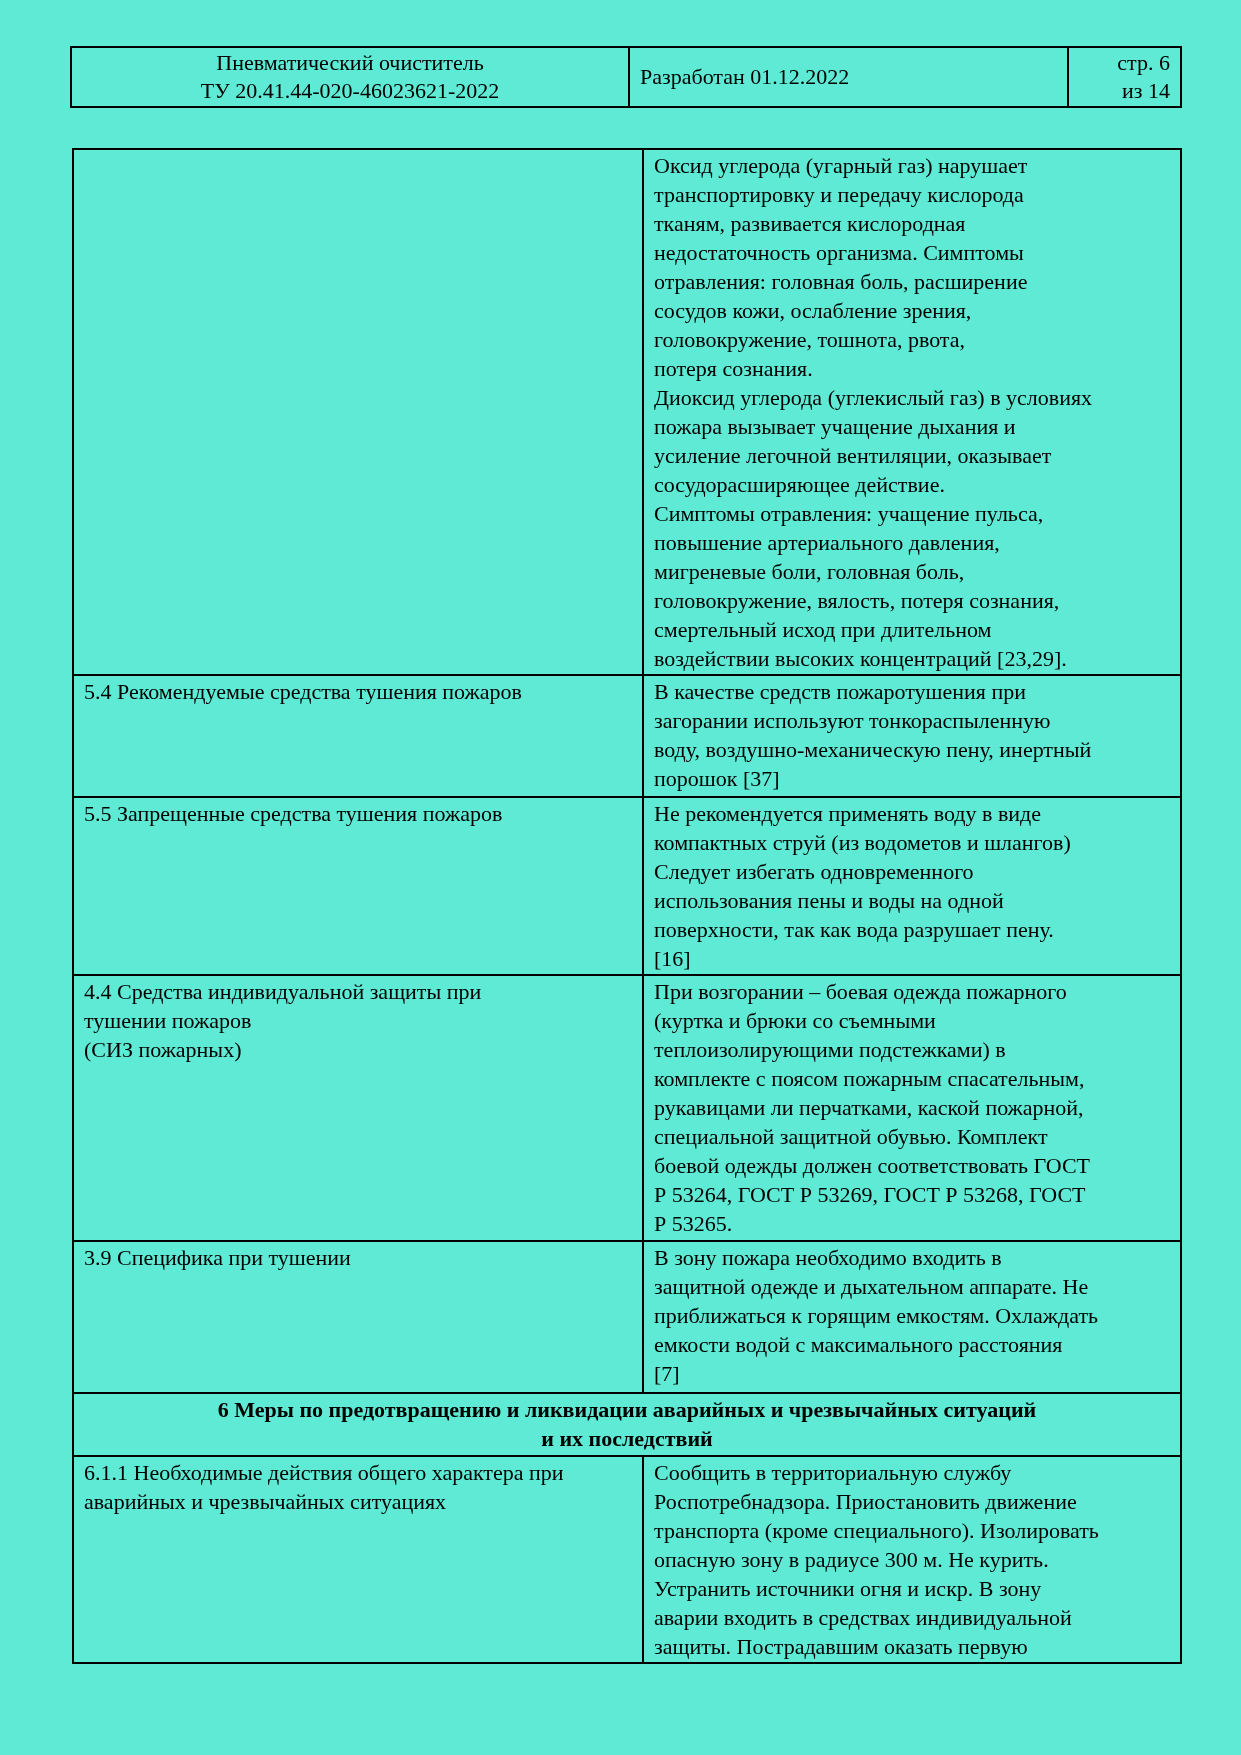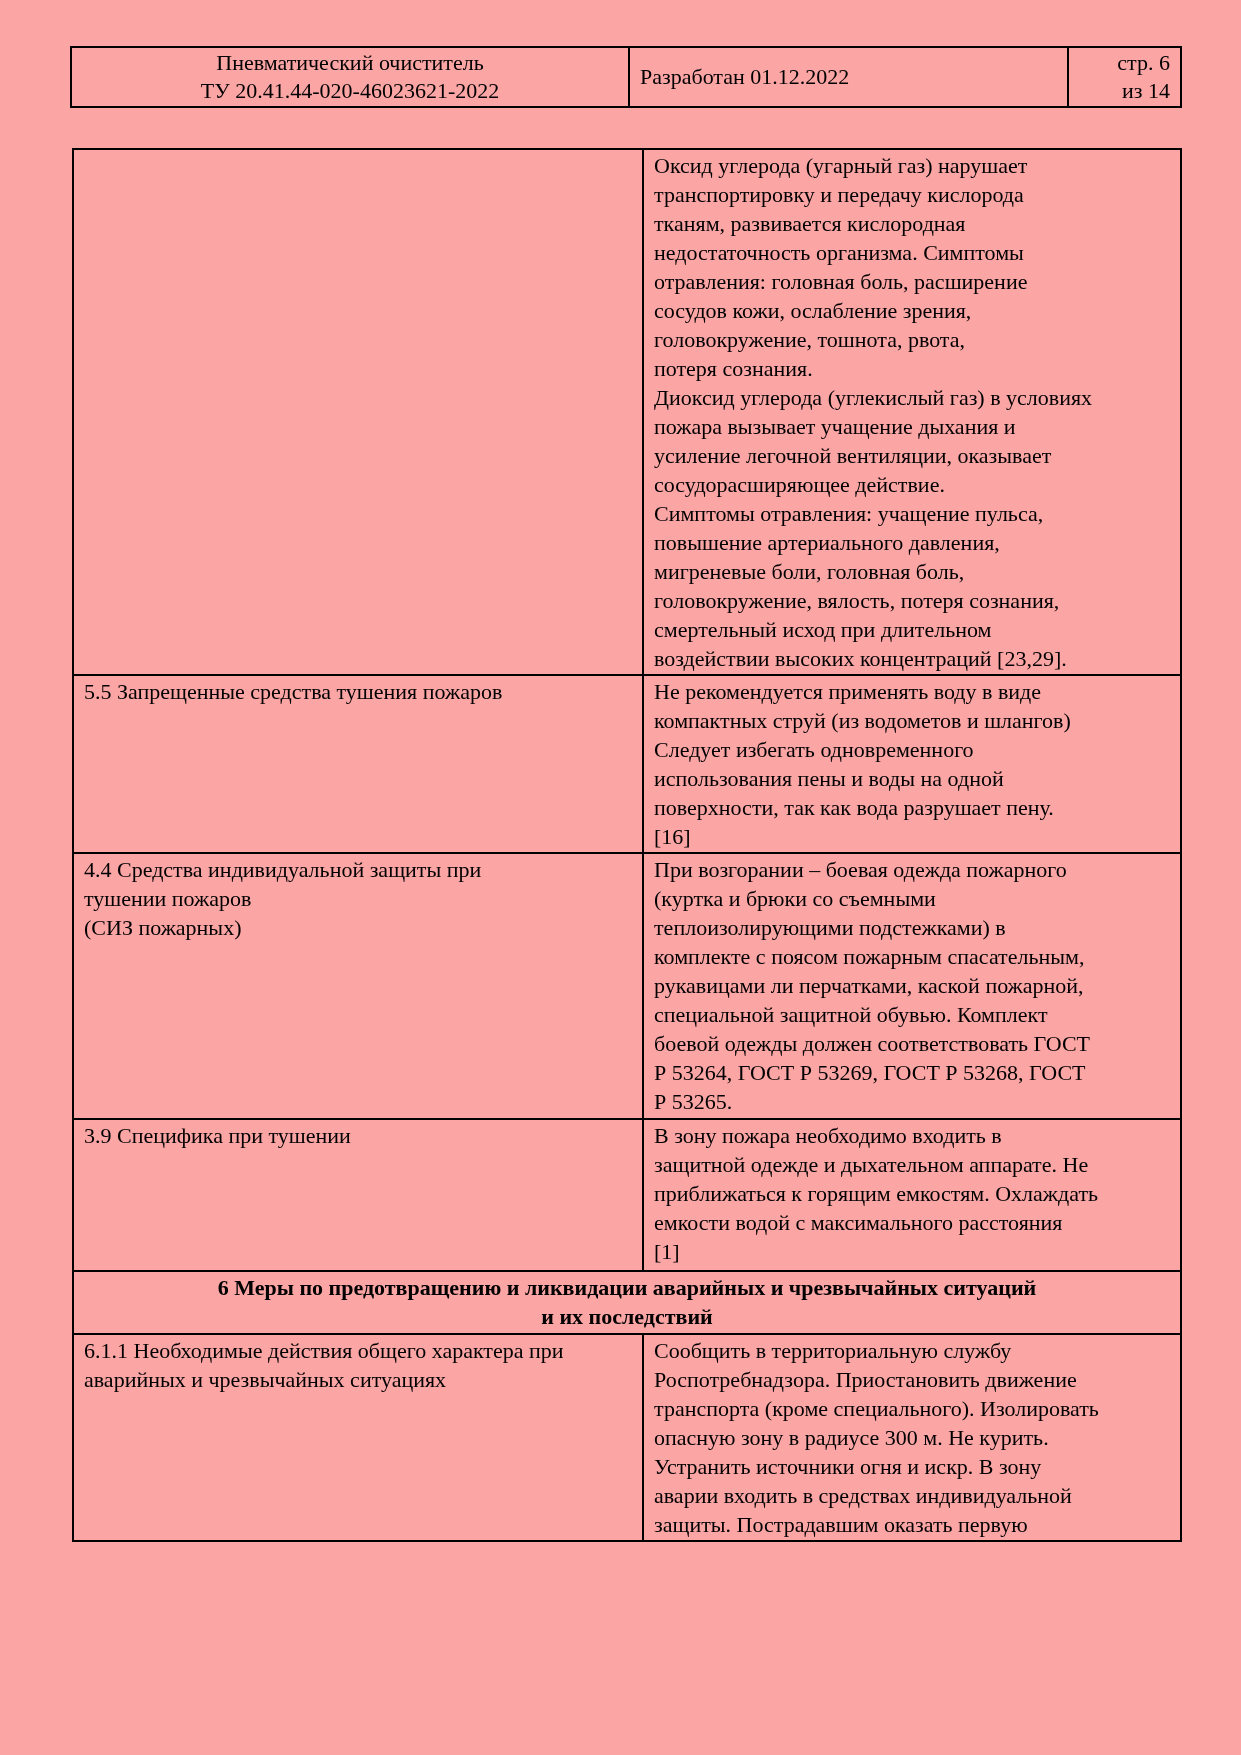--- a/index.html
+++ b/index.html
@@ -11,21 +11,21 @@
     width: 1241px;
     height: 1755px;
     position: relative;
     font-family: "Liberation Serif", "DejaVu Serif", serif;
     color: #000;
     overflow: hidden;
   }
   .page {
     position: absolute;
     inset: 0;
-    background: #fca5a5;
+    background: #5eead4;
   }
   table {
     border-collapse: collapse;
     table-layout: fixed;
   }
   td {
     border: 2px solid #000;
     vertical-align: top;
     font-size: 22px;
     line-height: 29px;
@@ -116,20 +116,27 @@
 усиление легочной вентиляции, оказывает
 сосудорасширяющее действие.
 Симптомы отравления: учащение пульса,
 повышение артериального давления,
 мигреневые боли, головная боль,
 головокружение, вялость, потеря сознания,
 смертельный исход при длительном
 воздействии высоких концентраций [23,29].</td>
     </tr>
 
+    <tr>
+      <td class="cell-left" style="height:118px">5.4 Рекомендуемые средства тушения пожаров</td>
+      <td class="cell-right">В качестве средств пожаротушения при
+загорании используют тонкораспыленную
+воду, воздушно-механическую пену, инертный
+порошок [37]</td>
+    </tr>
 
     <tr>
       <td class="cell-left" style="height:170px">5.5 Запрещенные средства тушения пожаров</td>
       <td class="cell-right">Не рекомендуется применять воду в виде
 компактных струй (из водометов и шлангов)
 Следует избегать одновременного
 использования пены и воды на одной
 поверхности, так как вода разрушает пену.
 [16]</td>
     </tr>
@@ -148,21 +155,21 @@
 Р 53264, ГОСТ Р 53269, ГОСТ Р 53268, ГОСТ
 Р 53265.</td>
     </tr>
 
     <tr>
       <td class="cell-left" style="height:148px">3.9 Специфика при тушении</td>
       <td class="cell-right">В зону пожара необходимо входить в
 защитной одежде и дыхательном аппарате. Не
 приближаться к горящим емкостям. Охлаждать
 емкости водой с максимального расстояния
-[1]</td>
+[7]</td>
     </tr>
 
     <tr class="row-bold row-center">
       <td colspan="2" style="height:59px">6 Меры по предотвращению и ликвидации аварийных и чрезвычайных ситуаций
 и их последствий</td>
     </tr>
 
 
     <tr>
       <td class="cell-left" style="height:203px">6.1.1 Необходимые действия общего характера при

